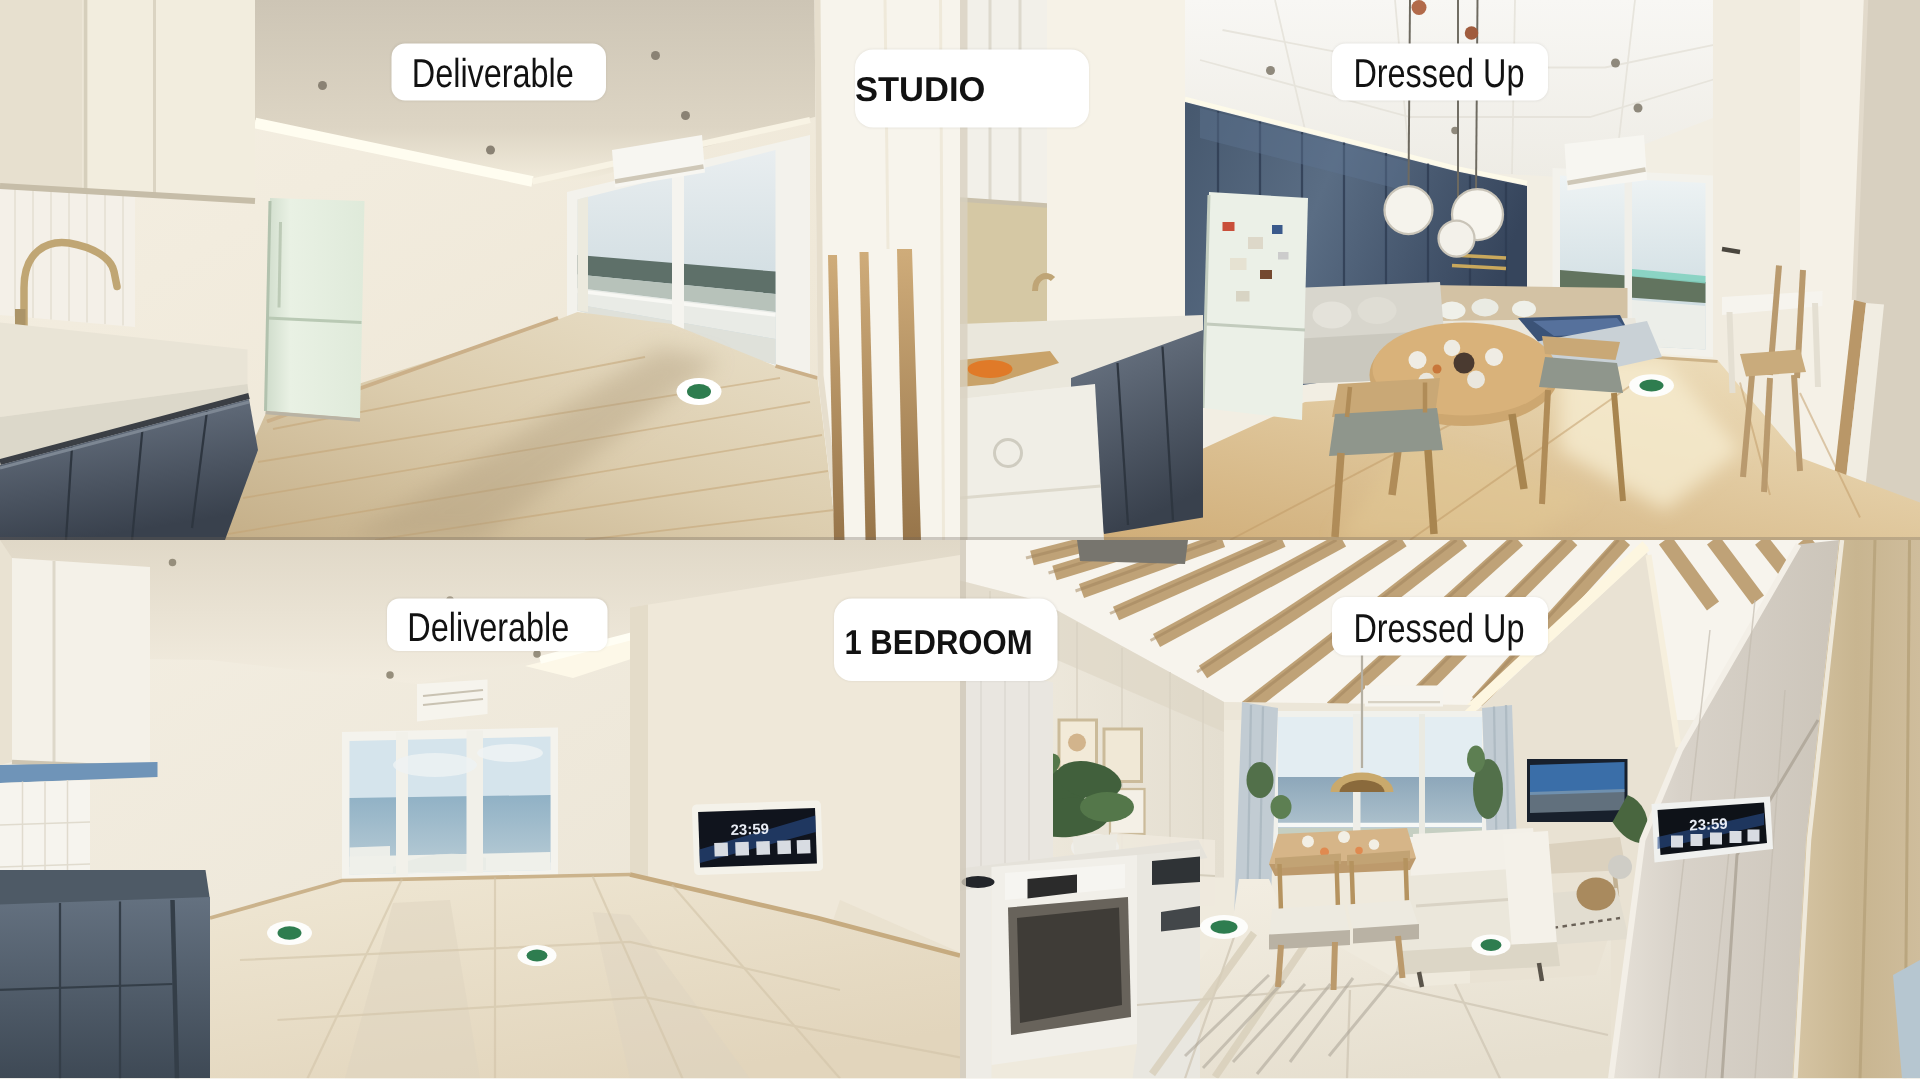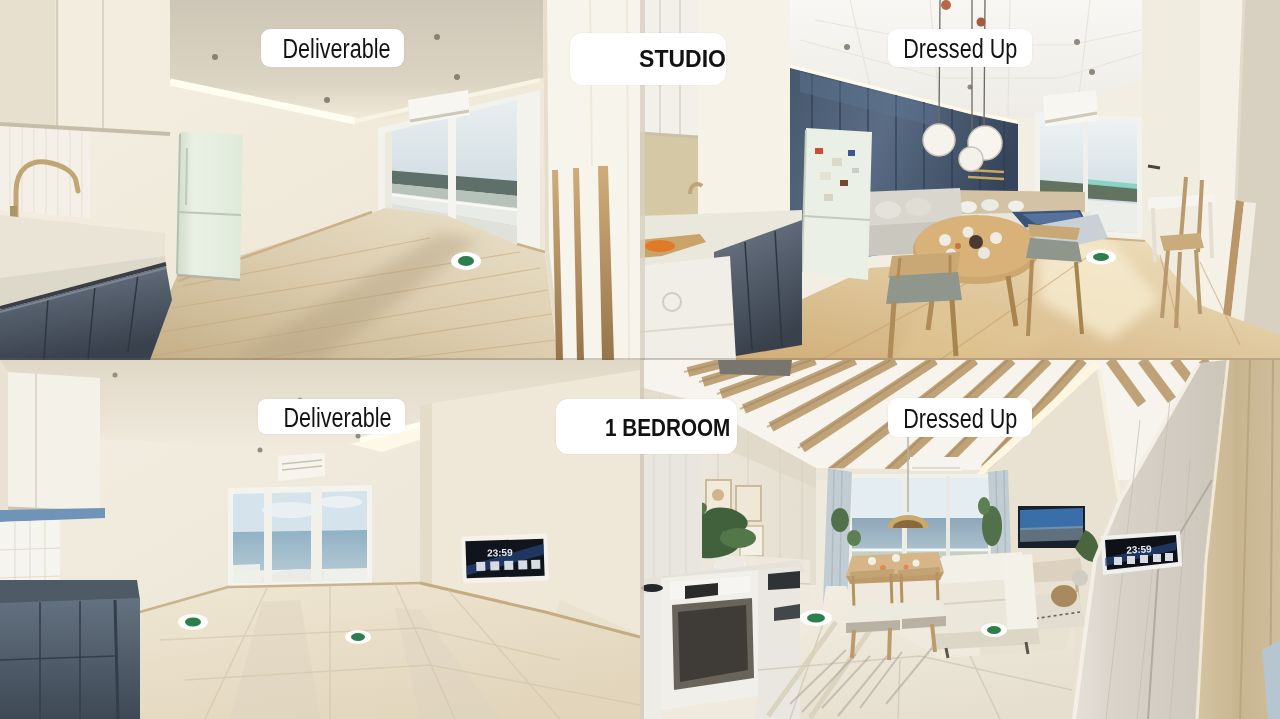--- a/index.html
+++ b/index.html
@@ -1,18 +1,18 @@
 <!DOCTYPE html>
 <html><head>
 <meta charset="utf-8">
 <style>
 html,body{margin:0;padding:0;background:#fff;}
 #stage{position:relative;width:1280px;height:719px;overflow:hidden;background:#efe9dd;font-family:"Liberation Sans",sans-serif;}
 .q{position:absolute;display:block;}
-.label{position:absolute;background:#fff;color:#121212;display:flex;align-items:center;justify-content:flex-end;box-shadow:0 0 2px rgba(0,0,0,0.08);}
+.label{position:absolute;background:#fff;color:#121212;display:flex;align-items:center;justify-content:flex-start;box-shadow:0 0 2px rgba(0,0,0,0.08);}
 </style>
 </head>
 <body>
 <div id="stage">
 
 <svg class="q" style="left:0;top:0" width="640" height="360" viewBox="0 0 640 360">
 <defs>
 <linearGradient id="ceil1" x1="0" y1="0" x2="0" y2="1">
 <stop offset="0" stop-color="#cdc5b5"></stop>
           <stop offset="0.7" stop-color="#ddd5c4"></stop>
@@ -687,19 +687,19 @@
 <div class="label" style="left:261px;top:29px;width:143px;height:38px;border-radius:9px;font-size:27px;">
       <span style="display:inline-block;transform:scaleX(0.8);padding-top:3px">Deliverable</span>
     </div>
 <div class="label" style="left:570px;top:33px;width:156px;height:52px;border-radius:12px;font-size:23px;font-weight:bold;">STUDIO</div>
 <div class="label" style="left:888px;top:29px;width:144px;height:38px;border-radius:9px;font-size:27px;">
       <span style="display:inline-block;transform:scaleX(0.8);padding-top:3px">Dressed Up</span>
     </div>
 <div class="label" style="left:258px;top:399px;width:147px;height:35px;border-radius:8px;font-size:27px;">
       <span style="display:inline-block;transform:scaleX(0.8);padding-top:3px">Deliverable</span>
     </div>
-<div class="label" style="left:556px;top:399px;width:181px;height:55px;border-radius:12px;font-size:23px;font-weight:bold;">
+<div class="label" style="left:556px;top:399px;width:149px;height:55px;border-radius:12px;font-size:23px;font-weight:bold;">
       <span style="display:inline-block;transform:scaleX(0.9);padding-top:3px">1 BEDROOM</span>
     </div>
 <div class="label" style="left:888px;top:398px;width:144px;height:39px;border-radius:9px;font-size:27px;">
       <span style="display:inline-block;transform:scaleX(0.8);padding-top:3px">Dressed Up</span>
     </div>
 </div>
 
 </body></html>

